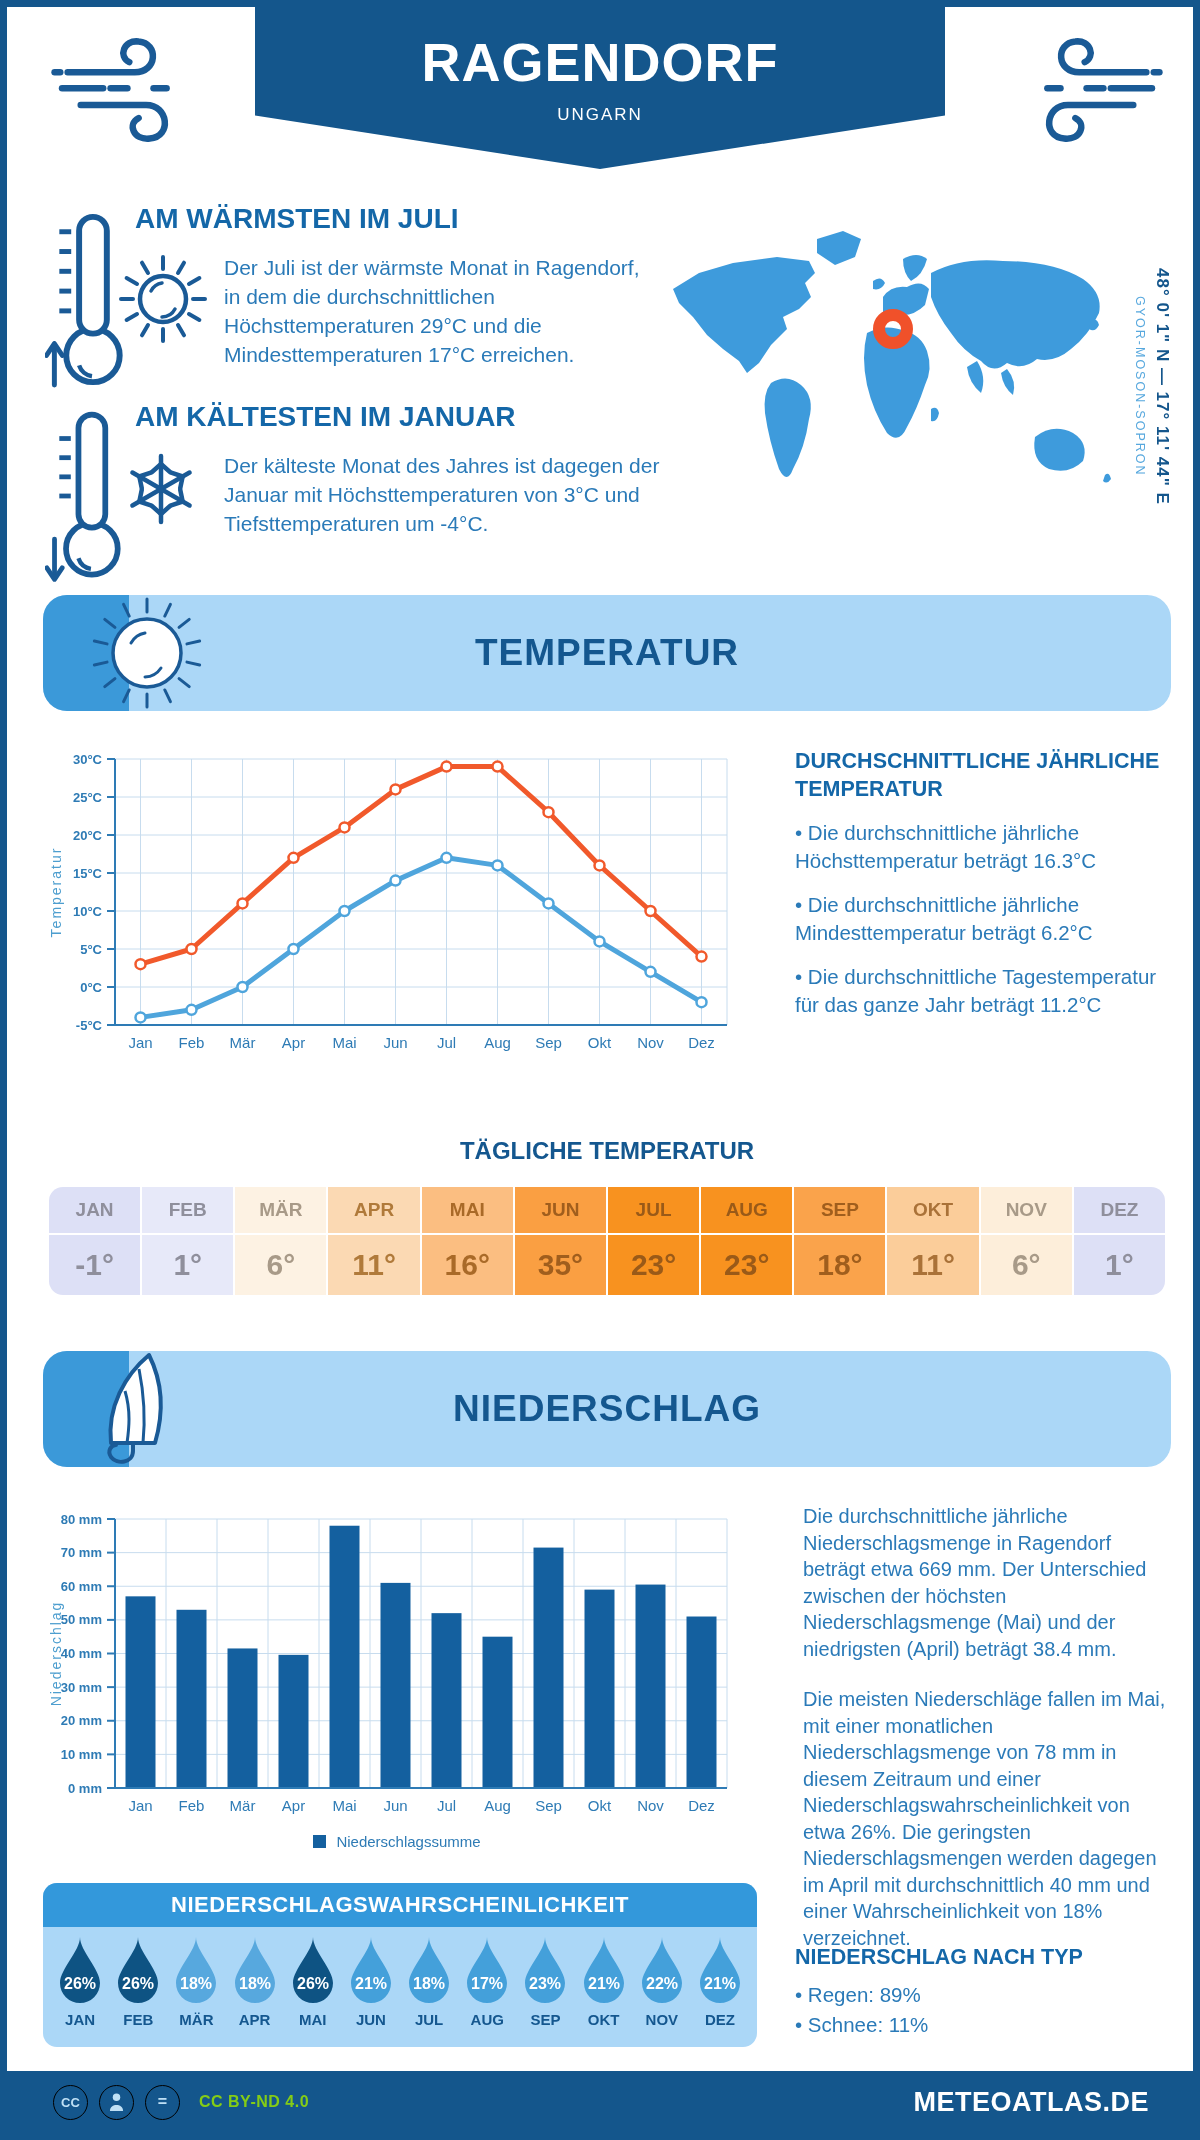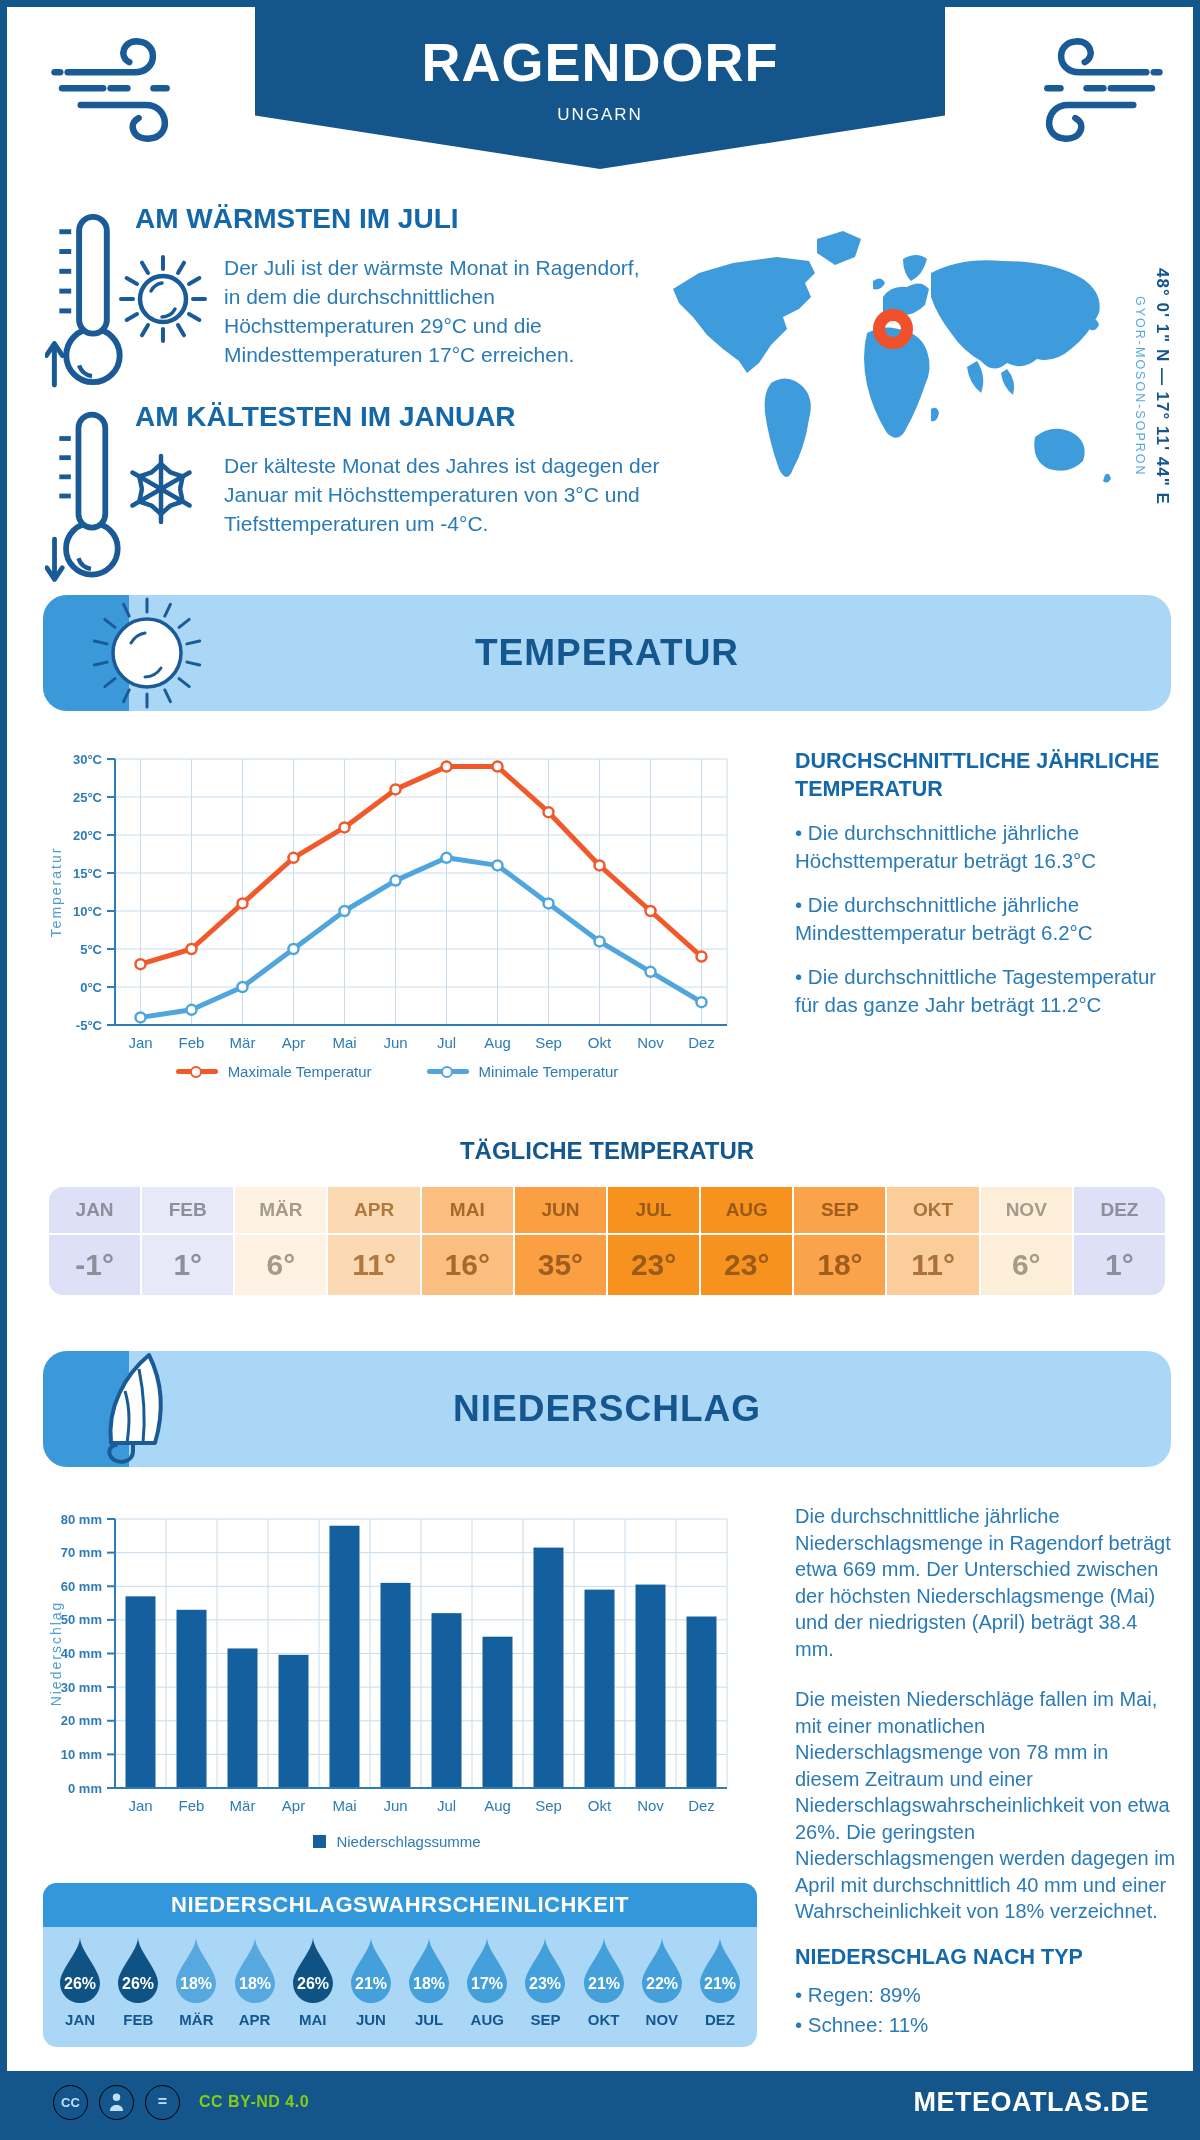--- a/index.html
+++ b/index.html
@@ -36,21 +36,21 @@
   .legend-item{display:flex;align-items:center;gap:10px;}
   .lline{display:inline-block;width:42px;height:5px;border-radius:3px;position:relative;}
   .ldot{position:absolute;left:14px;top:-3.5px;width:8px;height:8px;border-radius:50%;
         background:#fff;border:2.5px solid #999;}
   .lsq{display:inline-block;width:13px;height:13px;background:#14609F;}
   .ltext{font-size:15px;color:#2E7BB5;}
 
   
   .col-title{font-size:21.5px;line-height:28px;font-weight:bold;color:#1467A8;}
   .col-bullet{font-size:20.5px;line-height:28px;color:#2A7AB8;margin-top:16px;}
-  .precip-col p{margin:0 0 24px 0;font-size:20px;line-height:26.5px;color:#2A7AB8;}
+  .precip-col p{margin:0 0 24px 8px;font-size:20px;line-height:26.5px;color:#2A7AB8;}
   .type-bullet{font-size:20.5px;line-height:28px;color:#2A7AB8;}
 
   
   .daily-title{left:0;width:1200px;text-align:center;font-size:24px;font-weight:bold;color:#14578F;}
   .daily-table{left:42px;top:1180px;width:1116px;display:grid;
     grid-template-columns:repeat(12,1fr);grid-template-rows:46px 60px;gap:2px;
     border-radius:14px;overflow:hidden;}
   .cell{display:flex;align-items:center;justify-content:center;font-weight:bold;}
   .cell.m{font-size:19px;}
   .cell.v{font-size:30px;}
@@ -312,34 +312,20 @@
       <text x="297.5" y="316" font-size="15" fill="#2E7BB5" text-anchor="middle">Mai</text>
       <text x="348.5" y="316" font-size="15" fill="#2E7BB5" text-anchor="middle">Jun</text>
       <text x="399.5" y="316" font-size="15" fill="#2E7BB5" text-anchor="middle">Jul</text>
       <text x="450.5" y="316" font-size="15" fill="#2E7BB5" text-anchor="middle">Aug</text>
       <text x="501.5" y="316" font-size="15" fill="#2E7BB5" text-anchor="middle">Sep</text>
       <text x="552.5" y="316" font-size="15" fill="#2E7BB5" text-anchor="middle">Okt</text>
       <text x="603.5" y="316" font-size="15" fill="#2E7BB5" text-anchor="middle">Nov</text>
       <text x="654.5" y="316" font-size="15" fill="#2E7BB5" text-anchor="middle">Dez</text>
       <text x="14" y="160" font-size="14" fill="#4D9ECF" text-anchor="middle" transform="rotate(-90 14 160)" letter-spacing="2">Temperatur</text>
     </svg>
-  <div class="abs legend" style="left:40px;top:1056px" id="temp-legend">
-      <div class="legend-item">
-        <span class="lline" style="background:#F1592B">
-          <span class="ldot" style="border-color:#F1592B"></span>
-        </span>
-        <span class="ltext">Maximale Temperatur</span>
-      </div>
-      <div class="legend-item">
-        <span class="lline" style="background:#4FA5DC">
-          <span class="ldot" style="border-color:#4FA5DC"></span>
-        </span>
-        <span class="ltext">Minimale Temperatur</span>
-      </div>
-    </div>
 
   <div class="abs" style="left:788px;top:740px;width:378px">
     <div class="col-title">DURCHSCHNITTLICHE JÄHRLICHE TEMPERATUR</div>
     <div id="annual-bullets">
         <div class="col-bullet">• Die durchschnittliche jährliche Höchsttemperatur beträgt 16.3°C</div>
         <div class="col-bullet">• Die durchschnittliche jährliche Mindesttemperatur beträgt 6.2°C</div>
         <div class="col-bullet">• Die durchschnittliche Tagestemperatur für das ganze Jahr beträgt 11.2°C</div>
       </div>
   </div>
 

